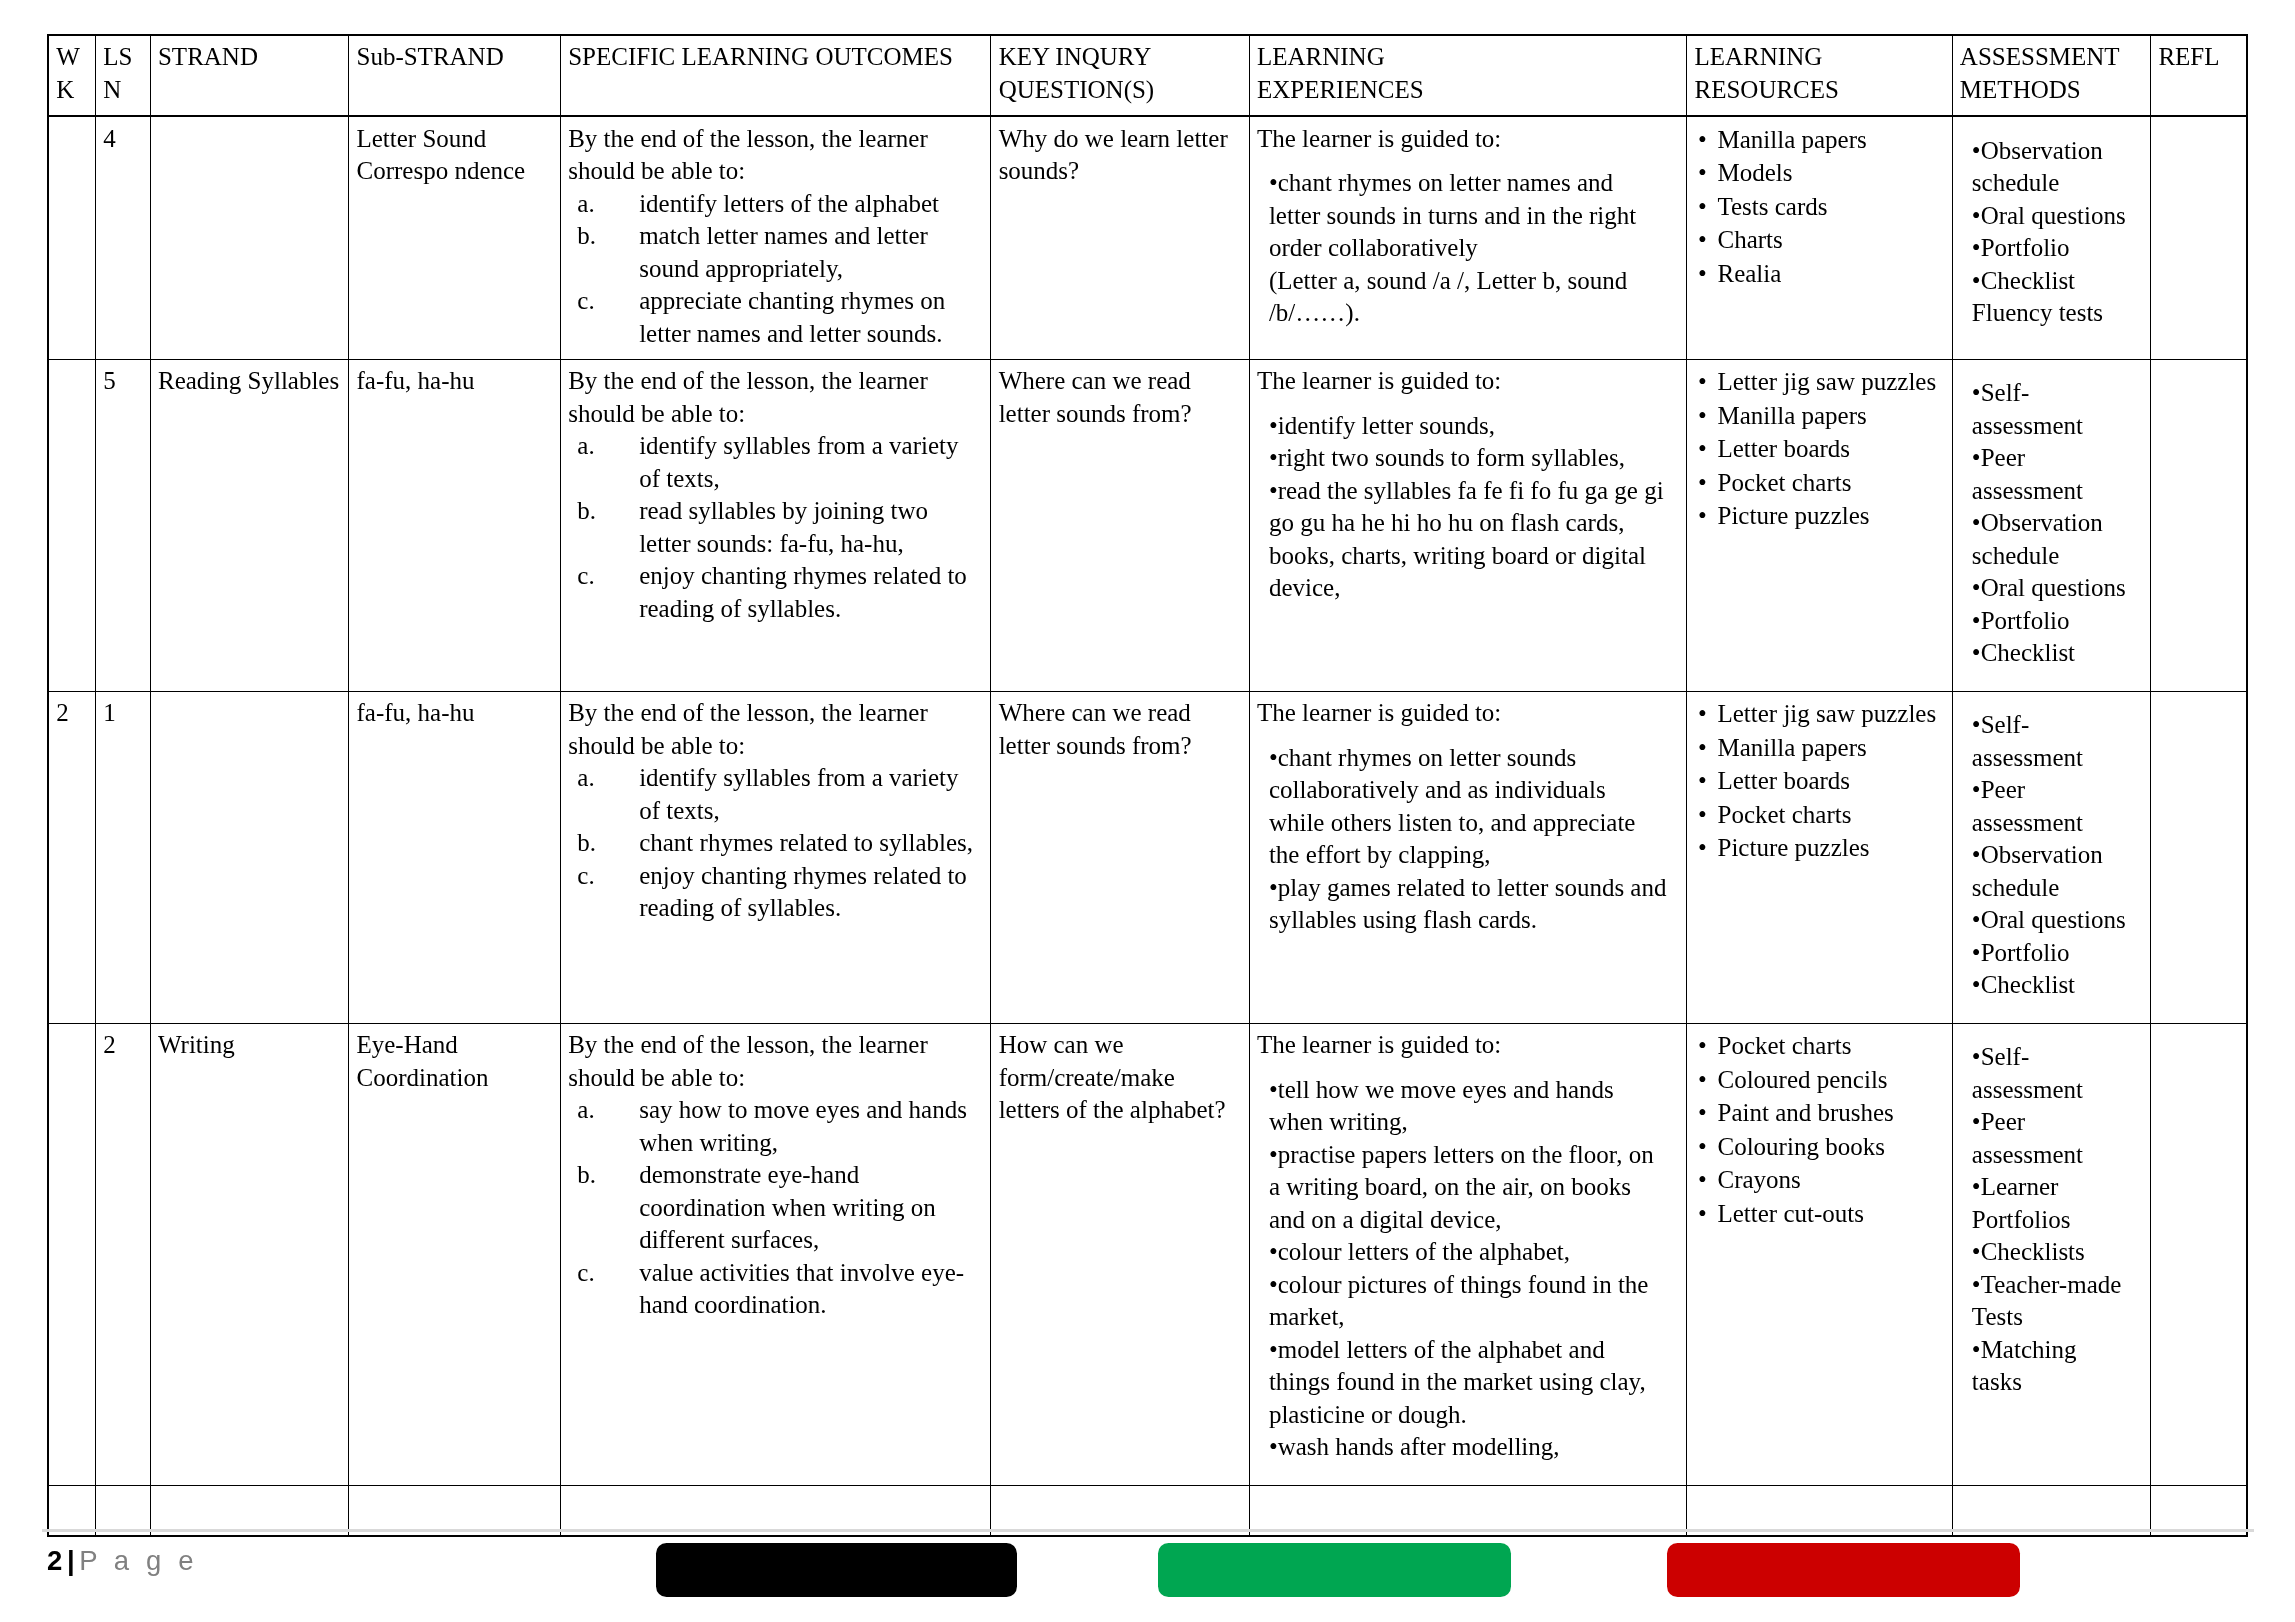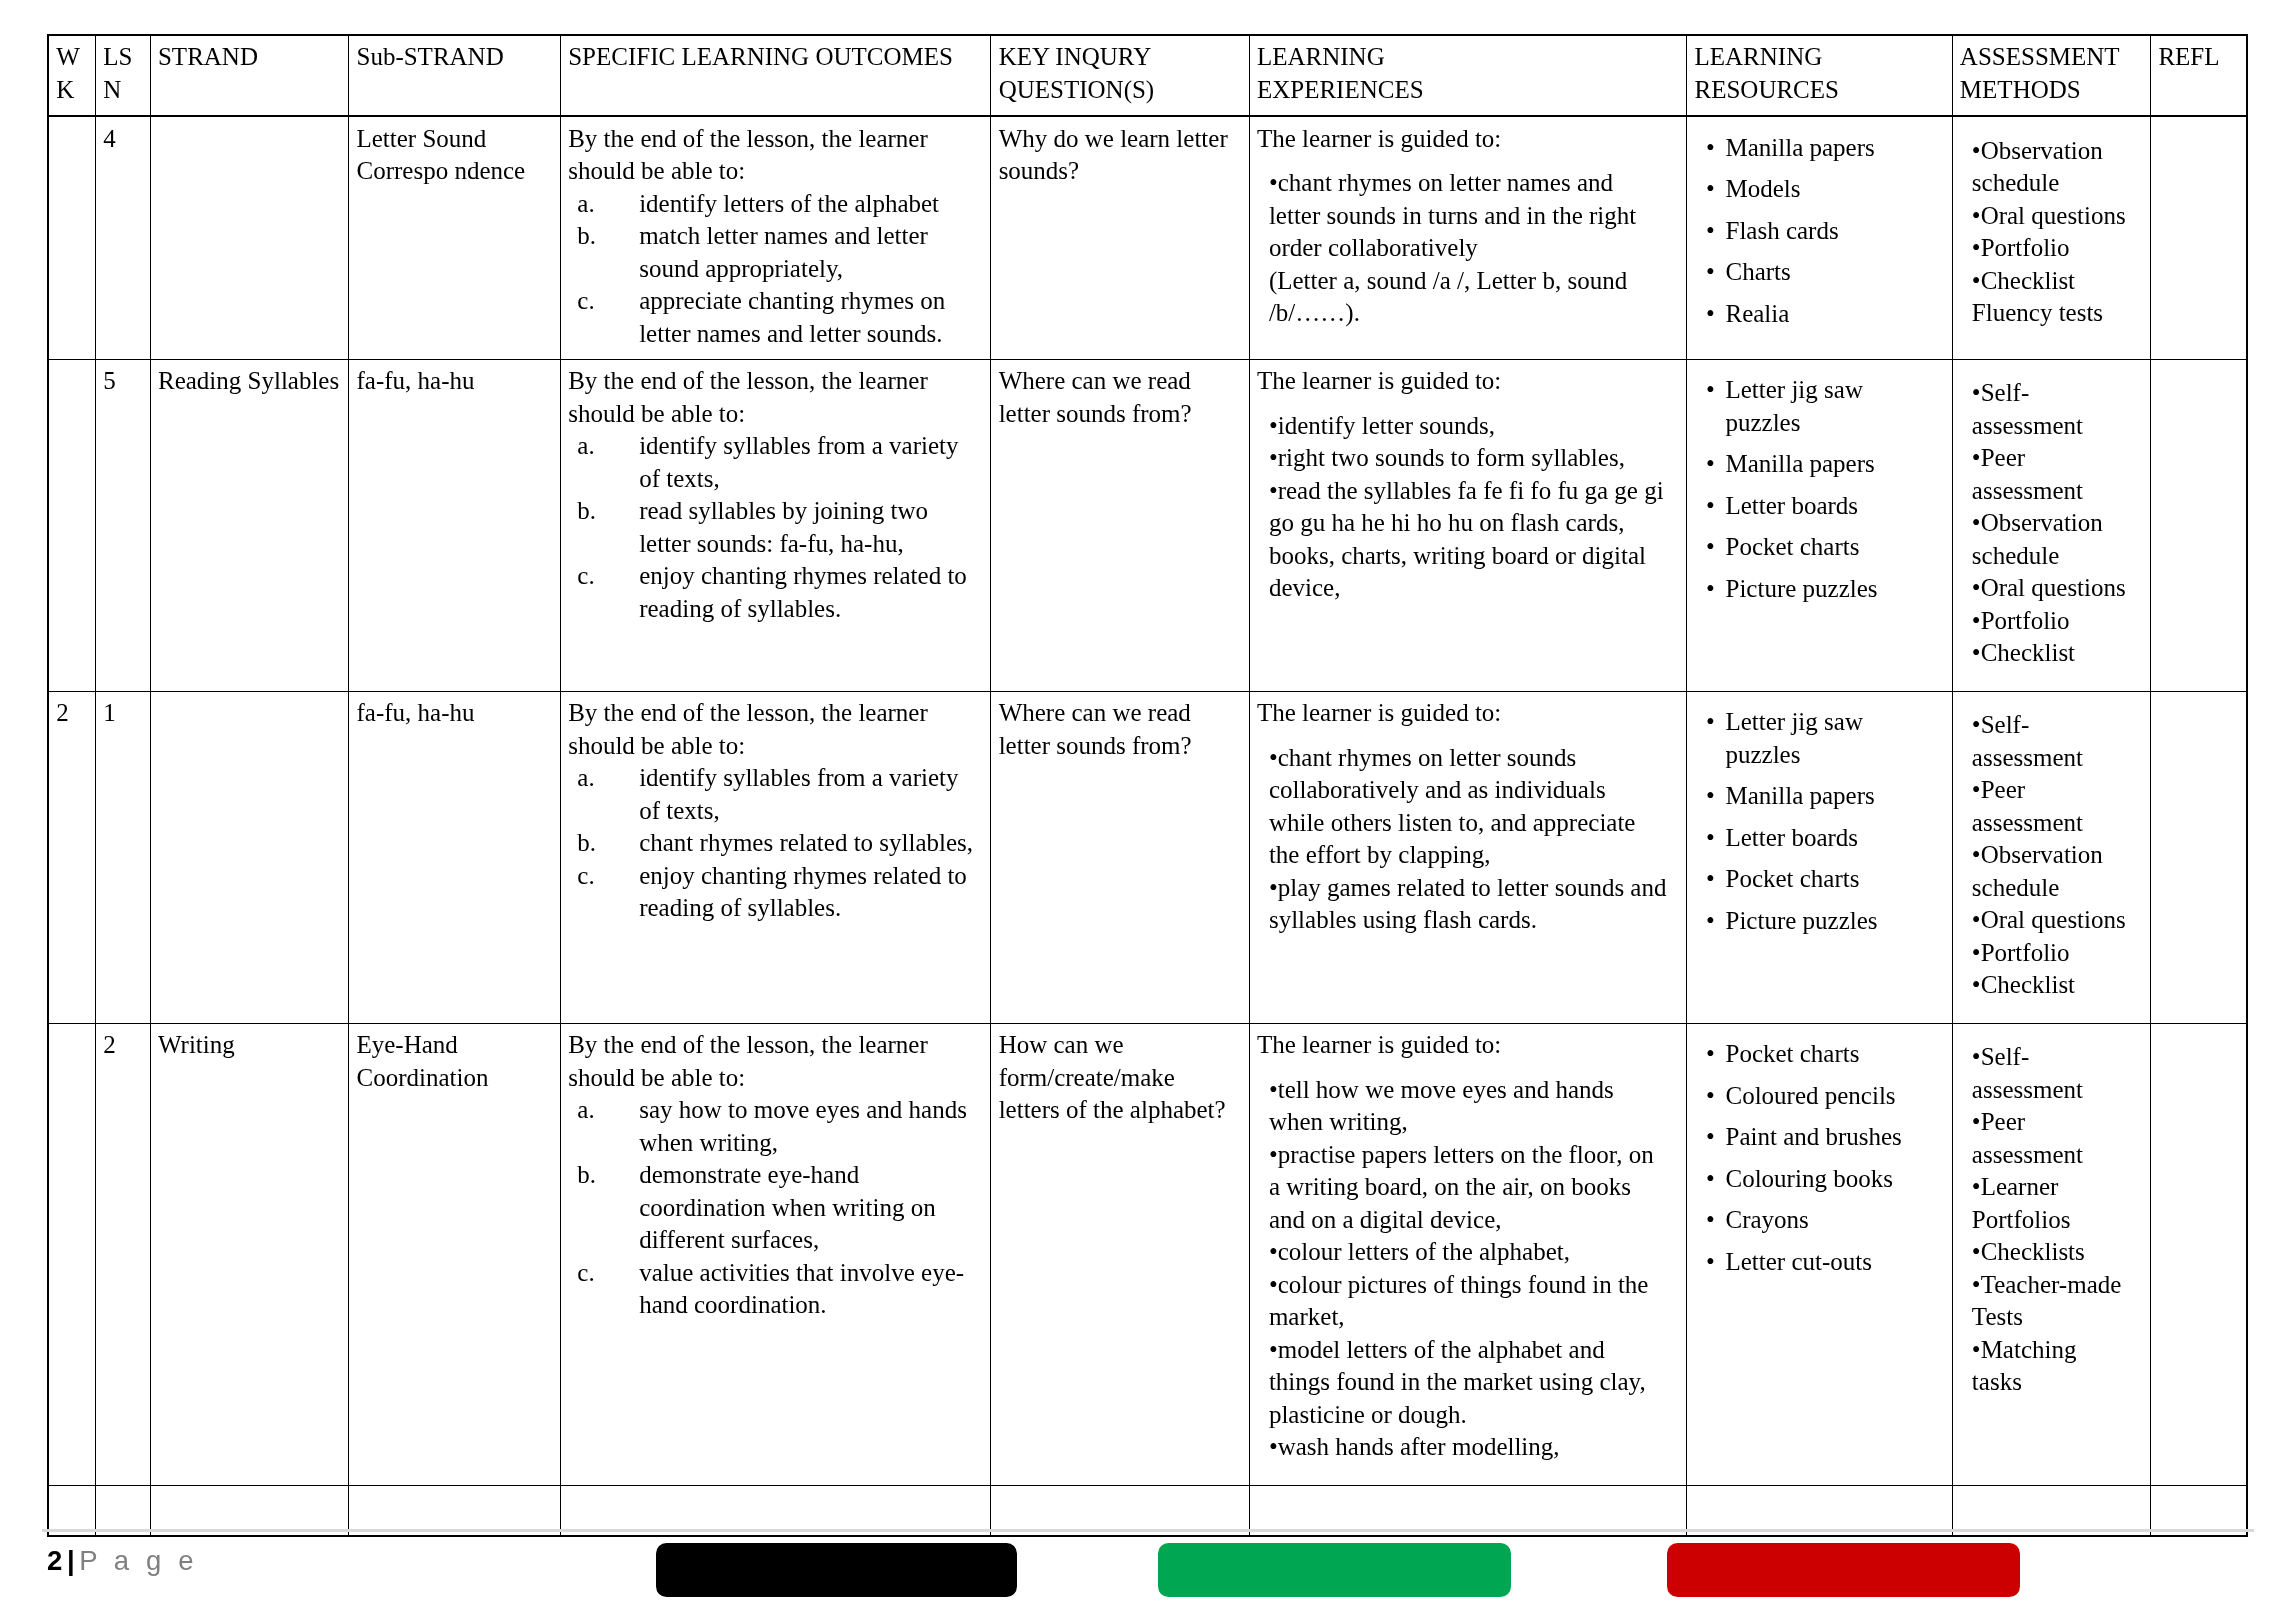--- a/index.html
+++ b/index.html
@@ -81,21 +81,21 @@
   }
 
   ul.bullets {
     list-style: none;
     margin: 0;
     padding: 0;
   }
   ul.bullets > li {
     position: relative;
     padding-left: 22px;
-    margin: 9px;
+    margin: 1px;
   }
   ul.bullets > li::before {
     content: "\2022";
     position: absolute;
     left: 2.6px;
     top: 0;
   }
 
   ul.flow {
     list-style: none;
@@ -215,21 +215,21 @@
             <div class="cell-para">The learner is guided to:</div>
             <ul class="flow">
               <li>chant rhymes on letter names and letter sounds in turns and in the right order collaboratively</li>
               <li class="nobullet">(Letter a, sound /a /, Letter b, sound /b/……).</li>
             </ul>
           </td>
           <td>
             <ul class="bullets">
               <li>Manilla papers</li>
               <li>Models</li>
-              <li>Flash cards</li>
+              <li>Tests cards</li>
               <li>Charts</li>
               <li>Realia</li>
             </ul>
           </td>
           <td>
             <ul class="flow">
               <li>Observation schedule</li>
               <li>Oral questions</li>
               <li>Portfolio</li>
               <li>Checklist</li>

